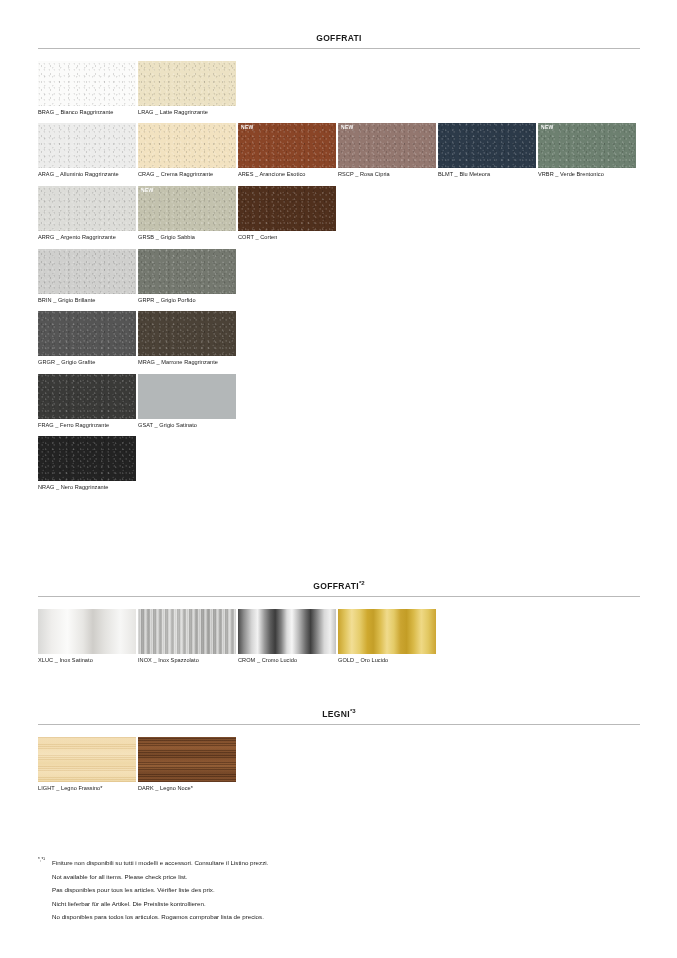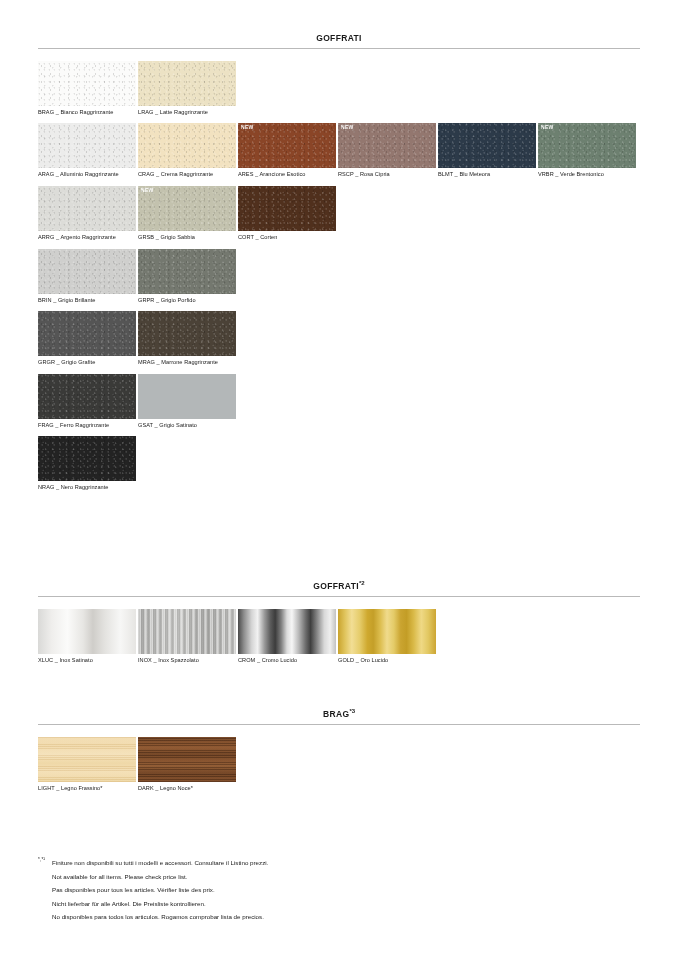--- a/index.html
+++ b/index.html
@@ -284,21 +284,21 @@
           <div class="swatch-cell">
             <div class="swatch fin-gold"></div>
             <div class="swatch-label">GOLD _ Oro Lucido</div>
           </div>
         </div>
       </div>
   </div>
 
   <div class="section" id="sec-legni" style="top:708px;">
     <div class="section-title">
-      <span>BRAG</span><sup>*3</sup>
+      <span>LEGNI</span><sup>*3</sup>
     </div>
     <div class="section-rule"></div>
     <div class="rows">
         <div class="swatch-row">
           <div class="swatch-cell">
             <div class="swatch wood-light"></div>
             <div class="swatch-label">LIGHT _ Legno Frassino*</div>
           </div>
           <div class="swatch-cell">
             <div class="swatch wood-dark"></div>

